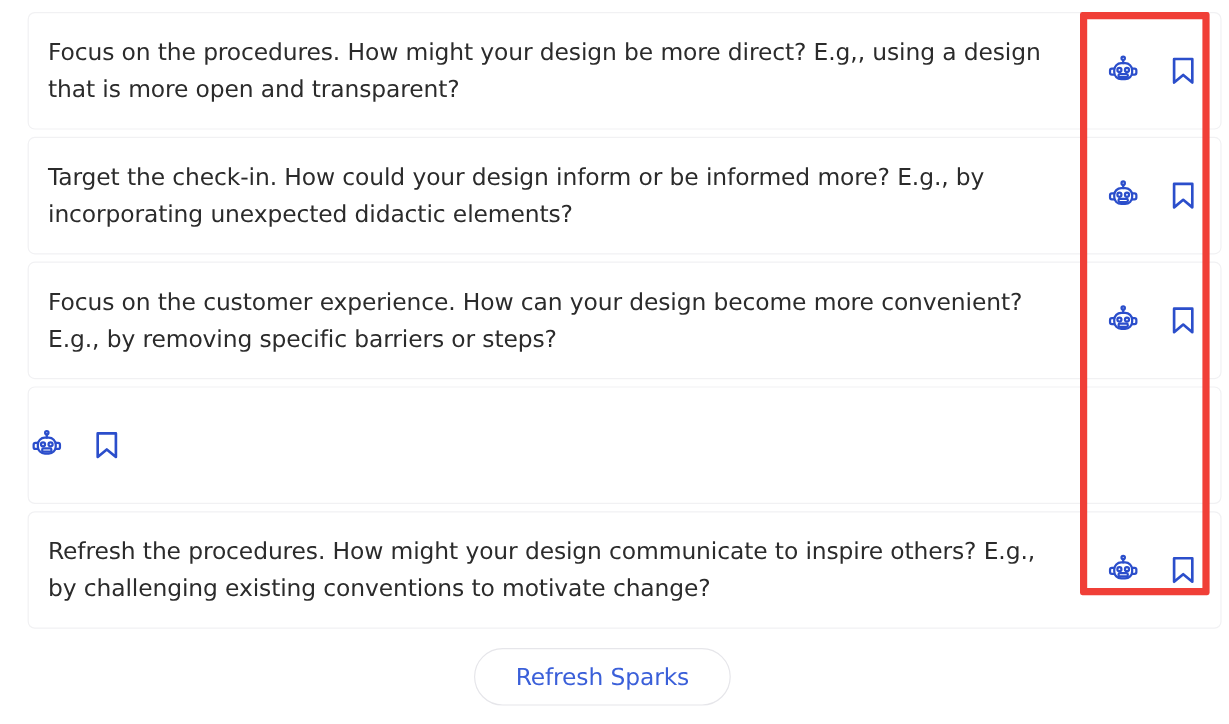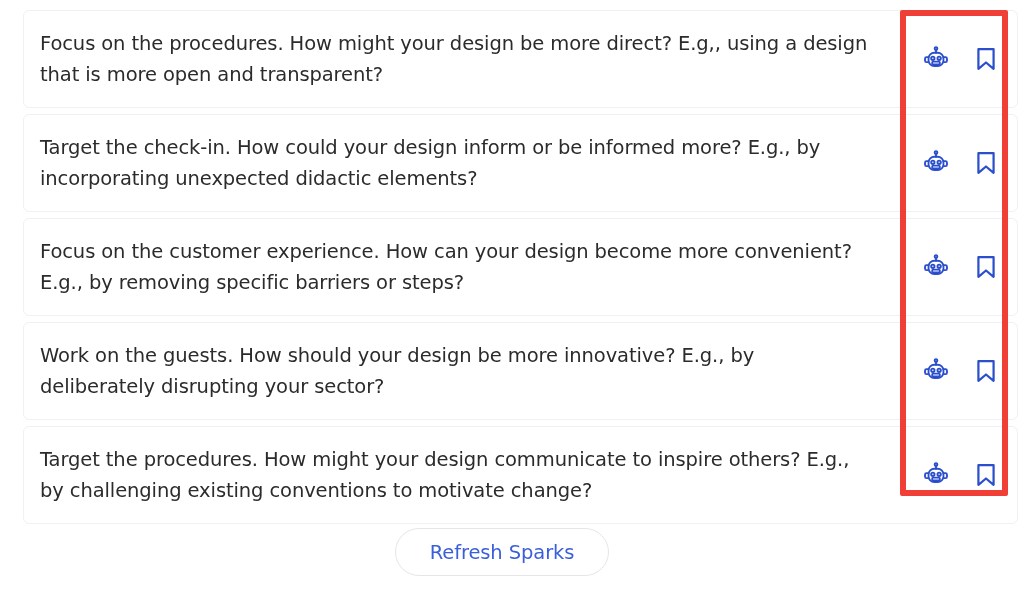--- a/index.html
+++ b/index.html
@@ -87,21 +87,21 @@
     height: 486px;
     border: 6px solid #f03f37;
     border-radius: 2px;
     pointer-events: none;
     z-index: 5;
   }
 
   .footer {
     position: absolute;
     left: 0;
-    top: 528px;
+    top: 540px;
     width: 1004px;
     display: flex;
     justify-content: center;
     align-items: flex-start;
   }
 
   .refresh-btn {
     display: inline-flex;
     align-items: center;
     justify-content: center;
@@ -200,48 +200,47 @@
           <span>
             <svg width="28" height="28" viewBox="0 0 24 24" fill="none" stroke="#2b4ecb" stroke-width="1.9" stroke-linecap="round" stroke-linejoin="round">
               <path d="M5.5 3.6 h13 v16.8 l-6.5 -5.4 l-6.5 5.4 z"></path>
             </svg>
           </span>
         </button>
       </div>
     </div>
 
     <div class="spark-row">
-      <div class="spark-text">Work on the guests. How should your design be more innovative? E.g., by deliberately disrupting your sector?</div>
-      <div class="spark-actions">
-        <button class="icon-btn">
-          <span>
-            <svg width="28" height="28" viewBox="0 0 24 24" fill="none" stroke="#2b4ecb" stroke-width="1.6" stroke-linecap="round" stroke-linejoin="round">
-              <circle cx="12" cy="3.1" r="1.2"></circle>
-              <line x1="12" y1="4.3" x2="12" y2="6.6"></line>
-              <rect x="5.6" y="6.6" width="12.8" height="11.4" rx="5"></rect>
-              <circle cx="9.3" cy="11.4" r="1.45"></circle>
-              <circle cx="14.7" cy="11.4" r="1.45"></circle>
-              <rect x="8.7" y="14.3" width="6.6" height="2.3" rx="0.9"></rect>
-              <path d="M5.6 10.4 H3.9 a1.3 1.3 0 0 0 -1.3 1.3 v1.7 a1.3 1.3 0 0 0 1.3 1.3 H5.6"></path>
-              <path d="M18.4 10.4 H20.1 a1.3 1.3 0 0 1 1.3 1.3 v1.7 a1.3 1.3 0 0 1 -1.3 1.3 H18.4"></path>
-            </svg>
-          </span>
-        </button>
-        <button class="icon-btn">
-          <span>
-            <svg width="28" height="28" viewBox="0 0 24 24" fill="none" stroke="#2b4ecb" stroke-width="1.9" stroke-linecap="round" stroke-linejoin="round">
-              <path d="M5.5 3.6 h13 v16.8 l-6.5 -5.4 l-6.5 5.4 z"></path>
-            </svg>
-          </span>
-        </button>
-      </div>
-    </div>
-
-    <div class="spark-row">
-      <div class="spark-text">Target the procedures. How might your design communicate to inspire others? E.g., by challenging existing conventions to motivate change?</div>
+      <div class="spark-actions">
+        <button class="icon-btn">
+          <span>
+            <svg width="28" height="28" viewBox="0 0 24 24" fill="none" stroke="#2b4ecb" stroke-width="1.6" stroke-linecap="round" stroke-linejoin="round">
+              <circle cx="12" cy="3.1" r="1.2"></circle>
+              <line x1="12" y1="4.3" x2="12" y2="6.6"></line>
+              <rect x="5.6" y="6.6" width="12.8" height="11.4" rx="5"></rect>
+              <circle cx="9.3" cy="11.4" r="1.45"></circle>
+              <circle cx="14.7" cy="11.4" r="1.45"></circle>
+              <rect x="8.7" y="14.3" width="6.6" height="2.3" rx="0.9"></rect>
+              <path d="M5.6 10.4 H3.9 a1.3 1.3 0 0 0 -1.3 1.3 v1.7 a1.3 1.3 0 0 0 1.3 1.3 H5.6"></path>
+              <path d="M18.4 10.4 H20.1 a1.3 1.3 0 0 1 1.3 1.3 v1.7 a1.3 1.3 0 0 1 -1.3 1.3 H18.4"></path>
+            </svg>
+          </span>
+        </button>
+        <button class="icon-btn">
+          <span>
+            <svg width="28" height="28" viewBox="0 0 24 24" fill="none" stroke="#2b4ecb" stroke-width="1.9" stroke-linecap="round" stroke-linejoin="round">
+              <path d="M5.5 3.6 h13 v16.8 l-6.5 -5.4 l-6.5 5.4 z"></path>
+            </svg>
+          </span>
+        </button>
+      </div>
+    </div>
+
+    <div class="spark-row">
+      <div class="spark-text">Refresh the procedures. How might your design communicate to inspire others? E.g., by challenging existing conventions to motivate change?</div>
       <div class="spark-actions">
         <button class="icon-btn">
           <span>
             <svg width="28" height="28" viewBox="0 0 24 24" fill="none" stroke="#2b4ecb" stroke-width="1.6" stroke-linecap="round" stroke-linejoin="round">
               <circle cx="12" cy="3.1" r="1.2"></circle>
               <line x1="12" y1="4.3" x2="12" y2="6.6"></line>
               <rect x="5.6" y="6.6" width="12.8" height="11.4" rx="5"></rect>
               <circle cx="9.3" cy="11.4" r="1.45"></circle>
               <circle cx="14.7" cy="11.4" r="1.45"></circle>
               <rect x="8.7" y="14.3" width="6.6" height="2.3" rx="0.9"></rect>

